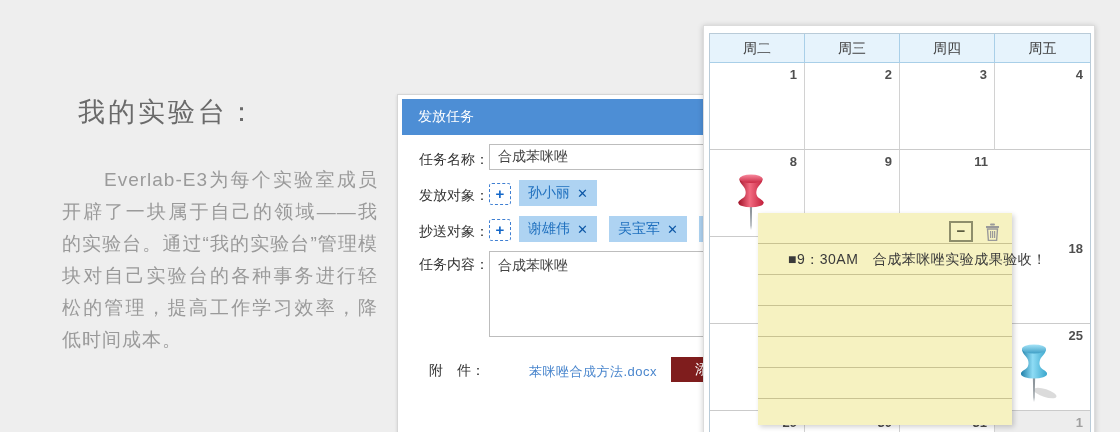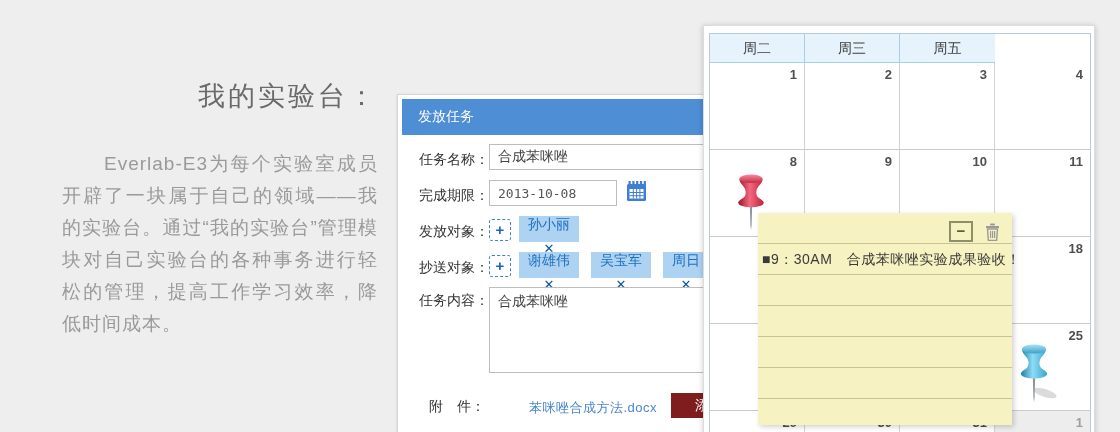--- a/index.html
+++ b/index.html
@@ -4,23 +4,22 @@
 <style>
   html,body{margin:0;padding:0;}
   #stage{
     position:relative;width:1120px;height:432px;overflow:hidden;
     background:#eeeeee;
     font-family:"Liberation Sans","DejaVu Sans",sans-serif;
   }
   
   .intro{position:absolute;left:62px;top:78px;width:316px;}
   .intro h1{
-    margin:0;font-size:27px;font-weight:300;color:#6a6a6a;
+    margin:16px;font-size:27px;font-weight:300;color:#6a6a6a;
     letter-spacing:3px;
-    text-align:right;
   }
   .intro p{
     margin:34px 0 0;font-size:19px;line-height:32px;color:#9a9a9a;
     text-indent:42px;letter-spacing:1px;text-align:justify;
   }
   
   .dialog{
     position:absolute;left:397px;top:94px;width:430px;height:350px;
     background:#ffffff;border:1px solid #d6d6d6;z-index:10;
     box-shadow:0 1px 3px rgba(0,0,0,.12);
@@ -42,21 +41,20 @@
   .cal-ico{margin-left:8px;display:inline-block;vertical-align:middle;cursor:pointer;}
   .plus-btn{
     width:22px;height:22px;border:1px dashed #3f7fd2;background:transparent;
     color:#1467c8;font-size:15px;font-weight:bold;line-height:20px;text-align:center;
     border-radius:3px;margin:2px 8px 0 0;padding:0;cursor:pointer;flex-shrink:0;
   }
   .tag{
     display:inline-flex;align-items:center;gap:7px;background:#aed3f2;
     color:#1e6fbe;font-size:14px;padding:0 9px;height:26px;margin-right:12px;
     white-space:nowrap;
-    flex-direction:column;
   }
   .tag .x{color:#0d57a6;font-size:13px;font-weight:bold;cursor:pointer;}
   textarea.content{
     width:240px;height:86px;border:1px solid #bdbdbd;font-size:14px;
     padding:5px 8px;box-sizing:border-box;color:#444;font-family:inherit;
     resize:none;background:#fff;
   }
   .dlg-row.attach{margin-top:20px;}
   .dlg-row.attach .dlg-label{padding-left:10px;width:60px;}
   .file-link{font-size:13px;color:#4a86cd;text-decoration:none;letter-spacing:.5px;padding-top:6px;margin-left:40px;}
@@ -95,21 +93,21 @@
     background-image:repeating-linear-gradient(
       to bottom, transparent 0, transparent 30px, #c9c392 30px, #c9c392 31px);
   }
   .note-icons{position:absolute;top:8px;right:12px;display:flex;gap:12px;align-items:center;}
   .min-box{
     width:20px;height:17px;border:2px solid #8e8e6b;color:#55553a;
     font-size:15px;font-weight:bold;line-height:15px;text-align:center;
     background:transparent;cursor:pointer;
   }
   .note-event{
-    position:absolute;top:38px;left:4px;font-size:14px;color:#3a3a3a;
+    position:absolute;top:38px;left:30px;font-size:14px;color:#3a3a3a;
     letter-spacing:.5px;white-space:nowrap;
   }
   
   .pin{position:absolute;z-index:40;}
   .pin.red{left:731px;top:171px;}
   .pin.blue{left:1014px;top:341px;}
 </style>
 </head>
 <body>
 
@@ -121,44 +119,20 @@
   </div>
 
   <div class="dialog">
     <div class="dlg-header">发放任务</div>
 
     <div class="dlg-row">
       <span class="dlg-label">任务名称：</span>
       <input class="txt name" type="text" value="合成苯咪唑" style="">
     </div>
 
-    <div class="dlg-row">
-      <span class="dlg-label">完成期限：</span>
-      <input class="txt date" type="text" value="2013-10-08" style="">
-      <span class="cal-ico">
-        <svg width="23" height="23" viewBox="0 0 23 23">
-          <g fill="#3f7fd2">
-            <rect x="2" y="4" width="19" height="17" rx="1.5"></rect>
-            <rect x="3.5" y="1" width="2.2" height="4"></rect>
-            <rect x="7.3" y="1" width="2.2" height="4"></rect>
-            <rect x="11.1" y="1" width="2.2" height="4"></rect>
-            <rect x="14.9" y="1" width="2.2" height="4"></rect>
-            <rect x="18.7" y="1" width="2.2" height="4"></rect>
-          </g>
-          <rect x="4.5" y="9" width="14" height="9.5" fill="#ffffff"></rect>
-          <g fill="#3f7fd2">
-            <rect x="7.8" y="9" width="1" height="9.5"></rect>
-            <rect x="11.1" y="9" width="1" height="9.5"></rect>
-            <rect x="14.4" y="9" width="1" height="9.5"></rect>
-            <rect x="4.5" y="12" width="14" height="1"></rect>
-            <rect x="4.5" y="15.2" width="14" height="1"></rect>
-          </g>
-        </svg>
-      </span>
-    </div>
 
     <div class="dlg-row">
       <span class="dlg-label">发放对象：</span>
       <button class="plus-btn">+</button>
       <span class="tag">
         <span>孙小丽</span>
         <span class="x">✕</span>
       </span>
     </div>
 
@@ -189,32 +163,32 @@
       <a class="file-link" href="#">苯咪唑合成方法.docx</a>
       <button class="add-btn">添加</button>
     </div>
   </div>
 
   <div class="calendar">
     <div class="cal-grid">
       <div class="cal-hrow">
         <div class="cal-h">周二</div>
         <div class="cal-h">周三</div>
+        <div class="cal-h">周四</div>
         <div class="cal-h">周五</div>
       </div>
       <div class="cal-drow">
         <div class="cal-c">1</div>
         <div class="cal-c">2</div>
         <div class="cal-c">3</div>
         <div class="cal-c">4</div>
       </div>
       <div class="cal-drow">
         <div class="cal-c">8</div>
         <div class="cal-c">9</div>
-        <div class="cal-c">10</div>
         <div class="cal-c">11</div>
       </div>
       <div class="cal-drow">
         <div class="cal-c">15</div>
         <div class="cal-c">16</div>
         <div class="cal-c">17</div>
         <div class="cal-c">18</div>
       </div>
       <div class="cal-drow">
         <div class="cal-c">22</div>

